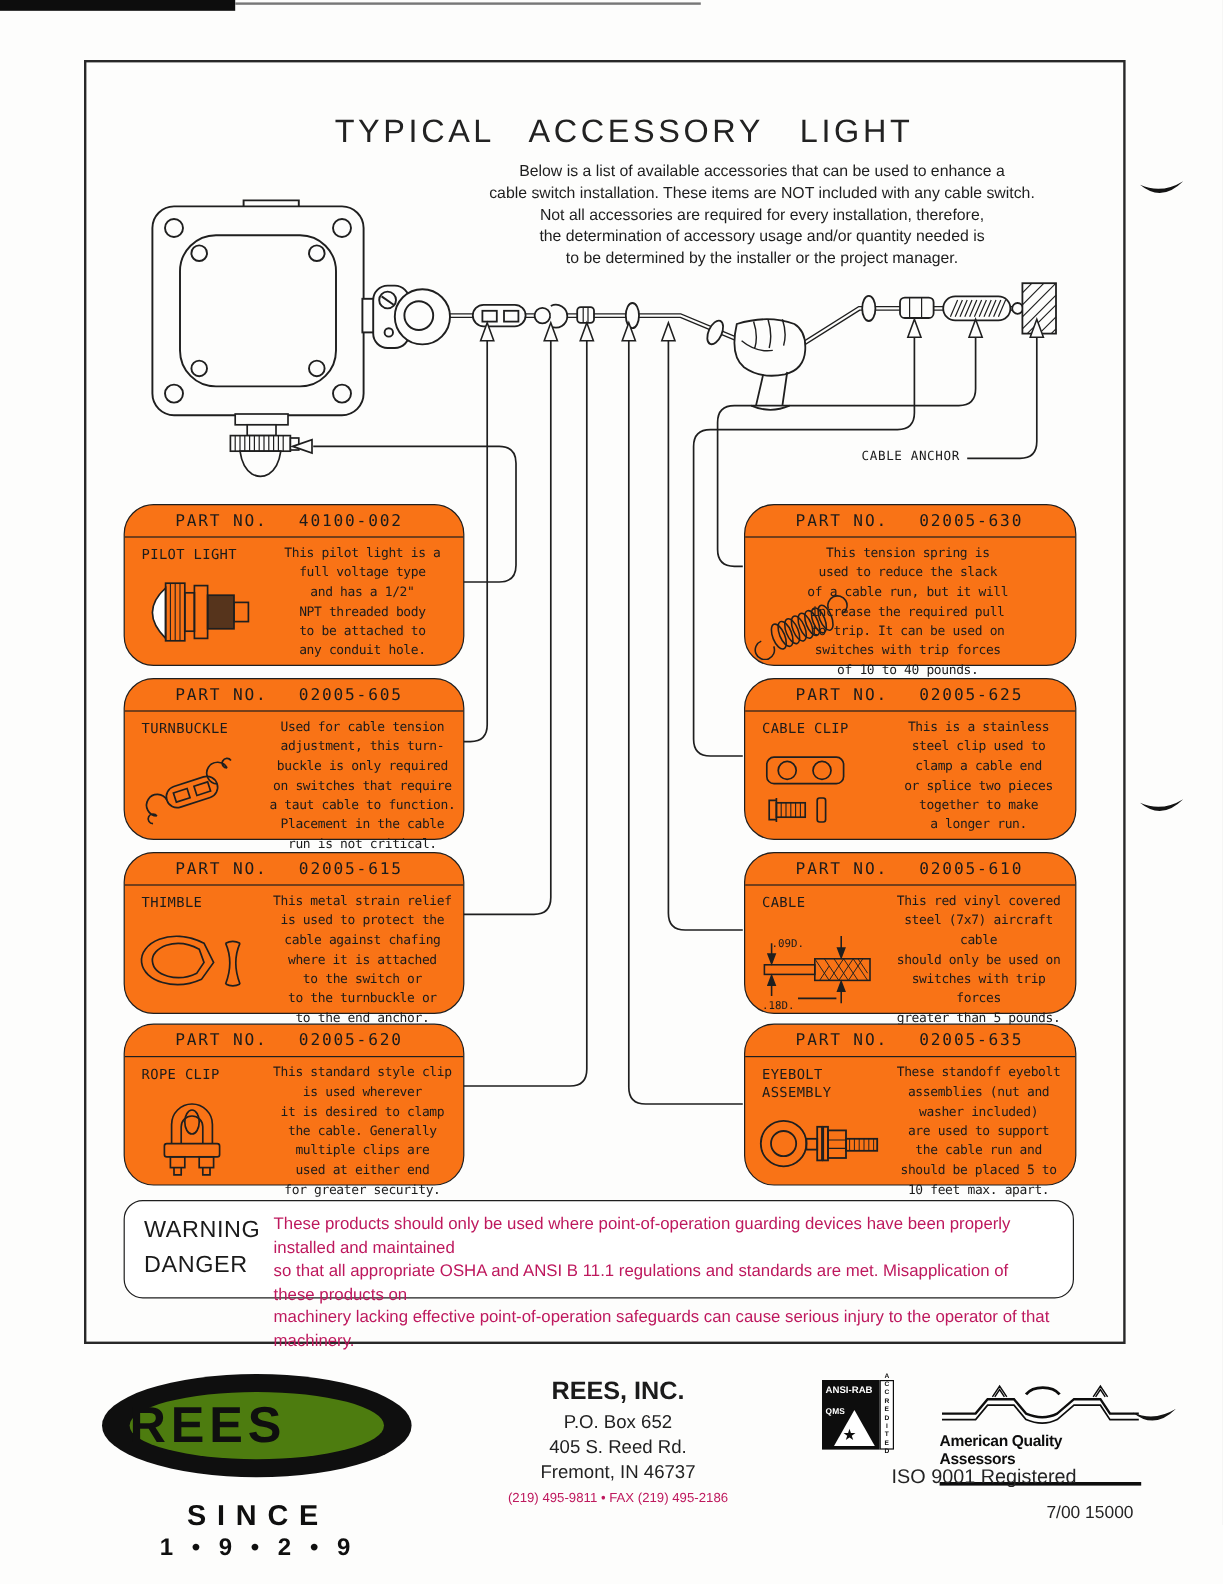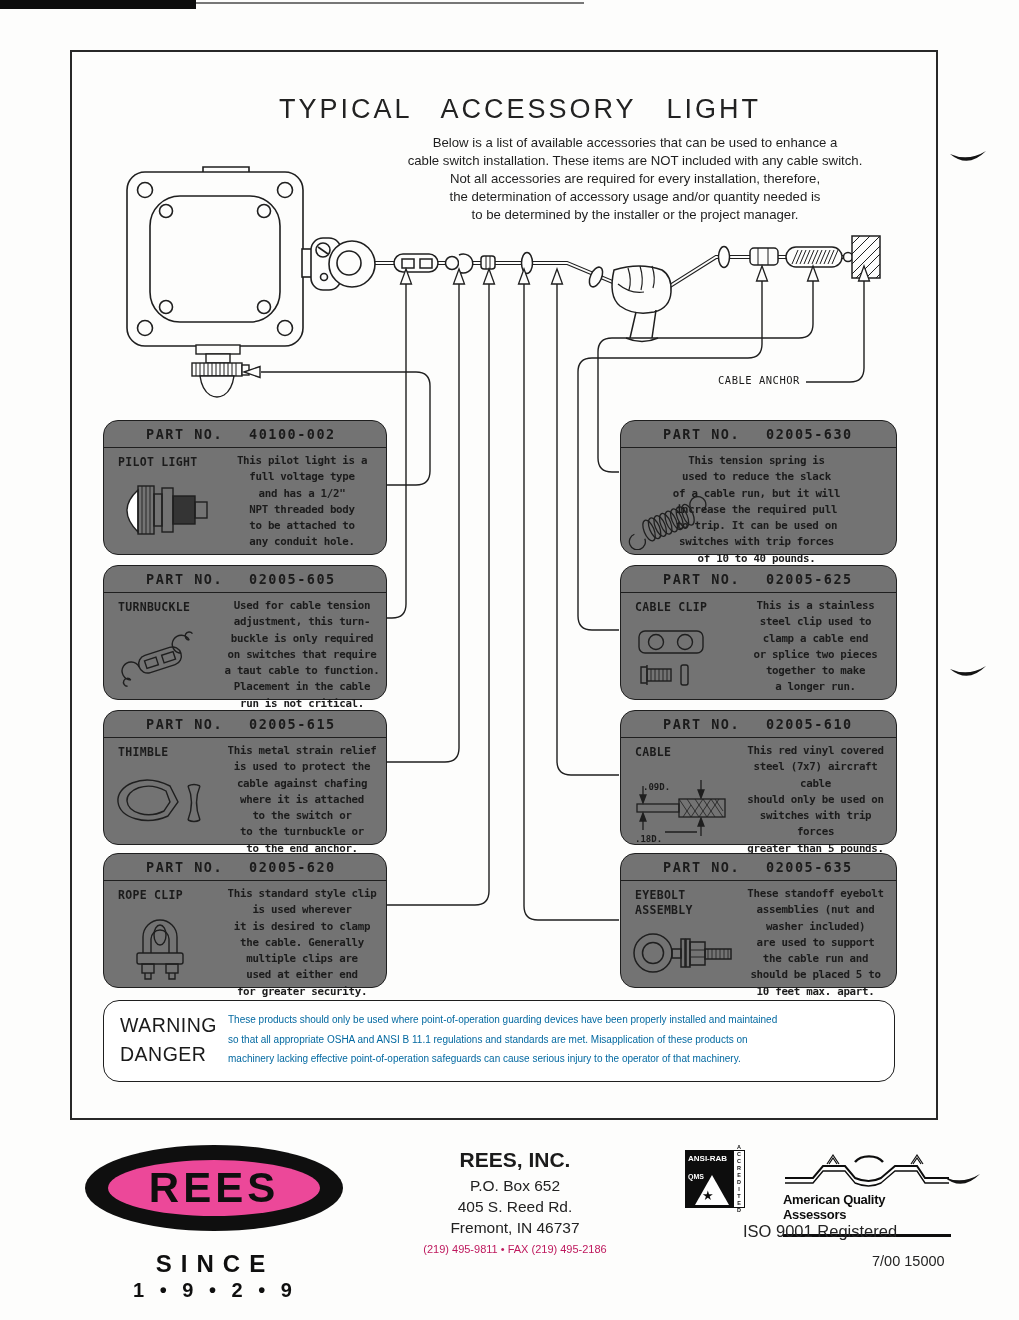--- a/index.html
+++ b/index.html
@@ -14,44 +14,44 @@
   
   .title{left:150px;top:94px;width:740px;text-align:center;font-size:27px;letter-spacing:3px;
          word-spacing:20px;color:#222;font-weight:400;}
   .intro{left:385px;top:134px;width:500px;text-align:center;font-size:13.2px;line-height:18px;
          white-space:pre-line;color:#1e1e1e;}
   
   .diagram{left:0;top:0;width:1019px;height:1320px;z-index:1;pointer-events:none;}
   .anchor-label{left:718px;top:374px;width:86px;font-family:"DejaVu Sans Mono",monospace;
                 font-size:10.5px;letter-spacing:0.5px;z-index:1;color:#1b1b1b;}
   
-  .abox{border:1.6px solid #1f1f1f;border-radius:15px;background:#737373;z-index:2;
-        font-family:"DejaVu Sans Mono",monospace;color:#1b1b1b;font-weight:bold;}
+  .abox{border:1.6px solid #1f1f1f;border-radius:25px;background:#f97316;z-index:2;
+        font-family:"DejaVu Sans Mono",monospace;color:#1b1b1b;}
   .abox .hdr{display:flex;align-items:center;height:26px;border-bottom:1.6px solid #1f1f1f;
              font-size:13.5px;letter-spacing:1.5px;padding-left:42px;gap:26px;}
   .abox .body{position:relative;display:flex;height:calc(100% - 28px);}
   .abox .nm{width:104px;padding:7px 0 0 14px;font-size:11.5px;line-height:15px;
             letter-spacing:0.3px;white-space:pre-line;}
   .abox .desc{flex:1;font-size:10.8px;line-height:16.3px;letter-spacing:-0.3px;
               text-align:center;padding:5px 6px 0 2px;white-space:pre-line;}
   .abox svg{position:absolute;}
   .dim-label{position:absolute;font-size:9px;letter-spacing:0;}
   
   .warn{left:103px;top:1000px;width:790px;height:80px;border:1.6px solid #1f1f1f;
         border-radius:16px;background:#fff;z-index:2;display:flex;}
   .warn .wt{width:100px;padding:10px 0 0 16px;font-size:19.5px;line-height:29px;
             letter-spacing:0.5px;white-space:pre-line;color:#1a1a1a;}
-  .warn .wx{flex:1;padding:9px 18px 0 8px;font-size:10px;line-height:19.5px;
-            white-space:pre-line;color:#0369a1;}
+  .warn .wx{flex:1;padding:9px 18px 0 8px;font-size:14px;line-height:19.5px;
+            white-space:pre-line;color:#be185d;}
   
   .rees-logo{left:85px;top:1145px;width:260px;text-align:center;z-index:2;}
   .oval{width:258px;height:86px;background:#0f0f0f;border-radius:50%;
         display:flex;align-items:center;justify-content:center;}
-  .oval-in{width:212px;height:56px;background:#ec4899;border-radius:50%;
-           display:flex;align-items:center;justify-content:center;}
+  .oval-in{width:212px;height:56px;background:#4d7c0f;border-radius:50%;
+           display:flex;align-items:center;justify-content:flex-start;}
   .oval-in span{font-size:42px;font-weight:bold;letter-spacing:4px;color:#0f0f0f;}
   .since{margin-top:19px;font-size:24px;font-weight:bold;letter-spacing:9px;color:#0f0f0f;}
   .year{margin-top:1px;font-size:20px;font-weight:bold;letter-spacing:5px;color:#0f0f0f;}
   .addr{left:360px;top:1148px;width:310px;text-align:center;z-index:2;}
   .addr .co{font-size:21px;font-weight:bold;margin-bottom:3px;}
   .addr .ln{font-size:15.5px;line-height:21px;color:#222;}
   .addr .ph{font-size:11px;margin-top:5px;color:#be185d;}
   .ansi{left:685px;top:1150px;width:64px;height:58px;display:flex;z-index:2;}
   .ansi-main{position:relative;width:48px;height:58px;background:#0d0d0d;color:#fff;}
   .ansi-main .a1{position:absolute;left:3px;top:4px;font-size:8px;font-weight:bold;letter-spacing:0;}

